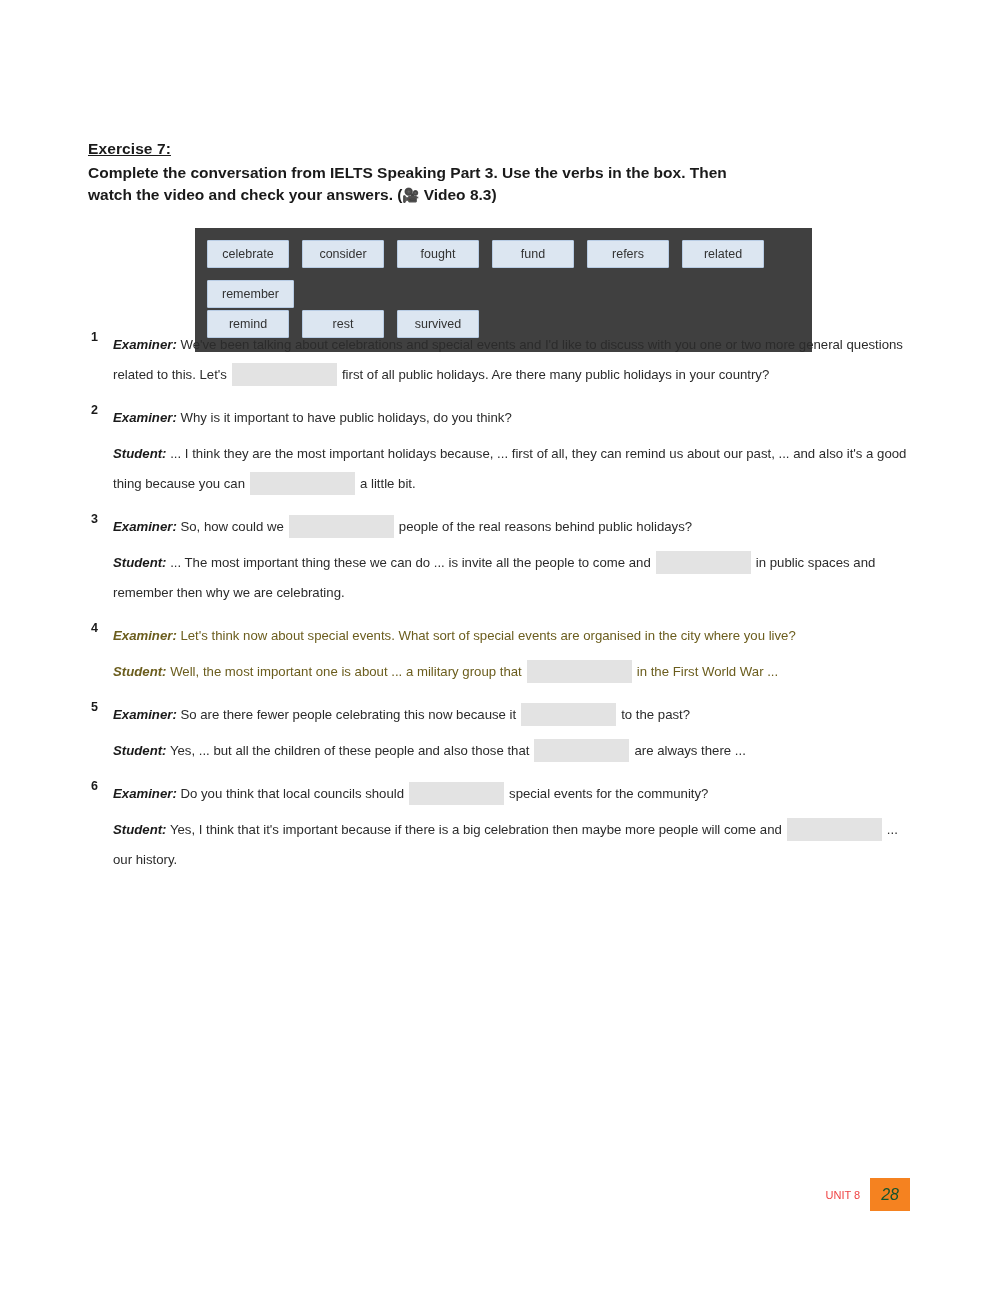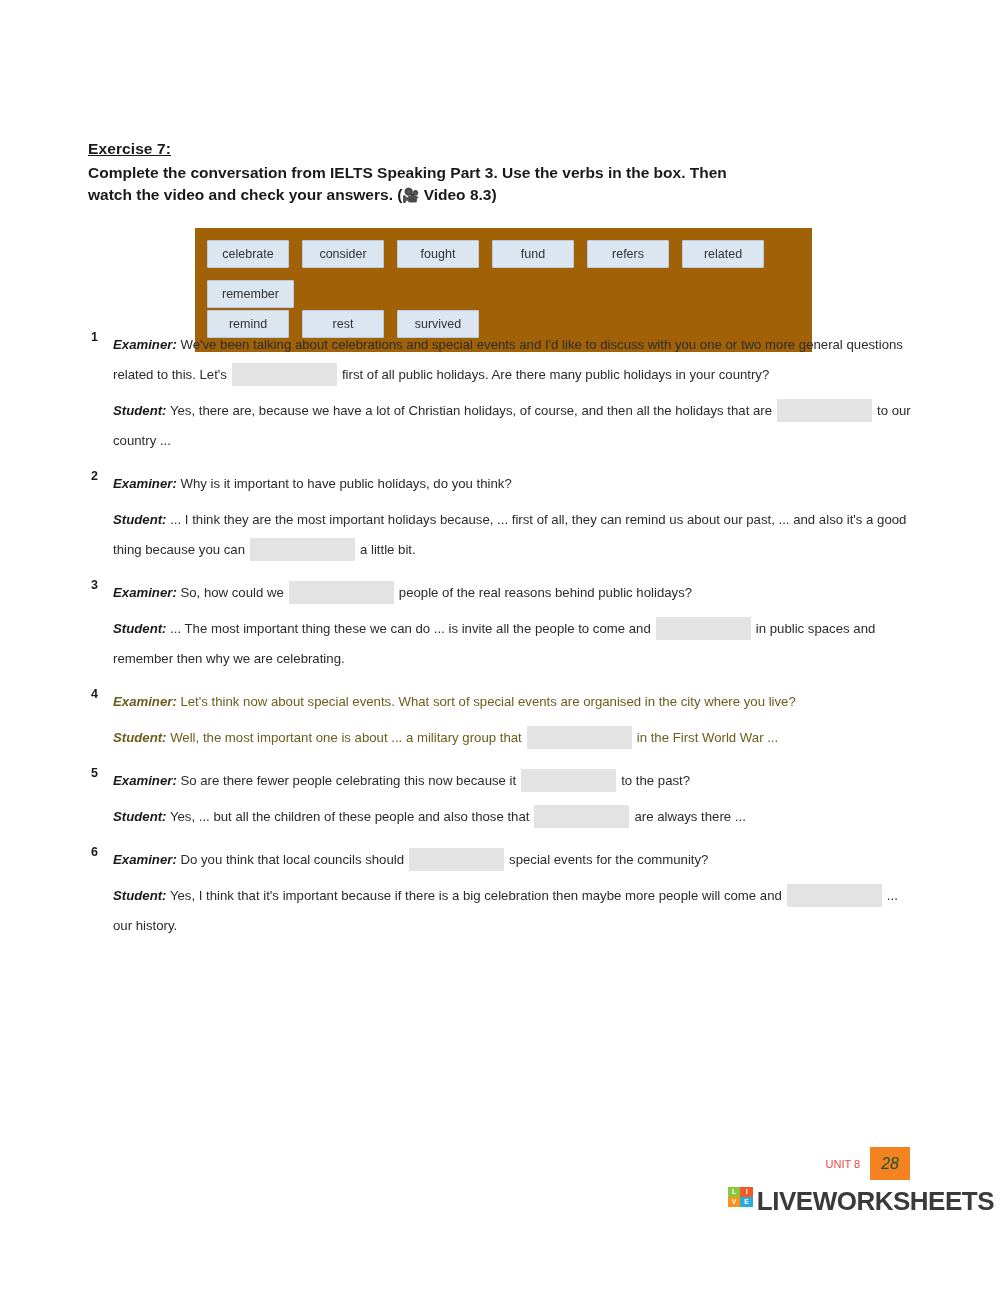--- a/index.html
+++ b/index.html
@@ -44,21 +44,21 @@
     font-size: 14px;
     letter-spacing: -0.5px;
   }
 
   
   .wordbank {
     position: absolute;
     left: 107px;
     top: 88px;
     width: 617px;
-    background: #a16207;
+    background: #404040;
     padding: 12px 12px 14px 12px;
     box-sizing: border-box;
   }
   .wb-row {
     display: flex;
     flex-wrap: wrap;
     gap: 12px 13px;
   }
   .wb-chip {
     background: #dce6f1;
@@ -210,21 +210,20 @@
           <div class="wb-chip">rest</div>
           <div class="wb-chip">survived</div>
         </div>
     </div>
 
     <div class="dialogue" id="dialogue">
         <div class="qblock">
           <div class="qnum">1</div>
           <div class="lines">
             <div class="line"><span class="speaker">Examiner:</span><span> We've been talking about celebrations and special events and I'd like to discuss with you one or two more general questions related to this. Let's</span><span class="blank b-lg"></span><span>first of all public holidays. Are there many public holidays in your country?</span></div>
-            <div class="line speaker-block"><span class="speaker">Student:</span><span> Yes, there are, because we have a lot of Christian holidays, of course, and then all the holidays that are</span><span class="blank b-md"></span><span>to our country ...</span></div>
           </div>
         </div>
         <div class="qblock">
           <div class="qnum">2</div>
           <div class="lines">
             <div class="line"><span class="speaker">Examiner:</span><span> Why is it important to have public holidays, do you think?</span></div>
             <div class="line speaker-block"><span class="speaker">Student:</span><span> ... I think they are the most important holidays because, ... first of all, they can remind us about our past, ... and also it's a good thing because you can</span><span class="blank b-lg"></span><span>a little bit.</span></div>
           </div>
         </div>
         <div class="qblock">
@@ -256,25 +255,14 @@
           </div>
         </div>
       </div>
   </div>
 
   <div class="footer">
     <div class="unit-row">
       <div class="unit-label">UNIT 8</div>
       <div class="page-badge">28</div>
     </div>
-    <div class="brand-row">
-      <div class="brand-logo">
-        <span class="bl-l">L</span>
-        <span class="bl-i">I</span>
-        <span class="bl-v">V</span>
-        <span class="bl-e">E</span>
-        <span class="bl-blank1"></span>
-        <span class="bl-blank2"></span>
-      </div>
-      <div class="brand-name">LIVEWORKSHEETS</div>
-    </div>
   </div>
 </div>
 
 </body></html>

